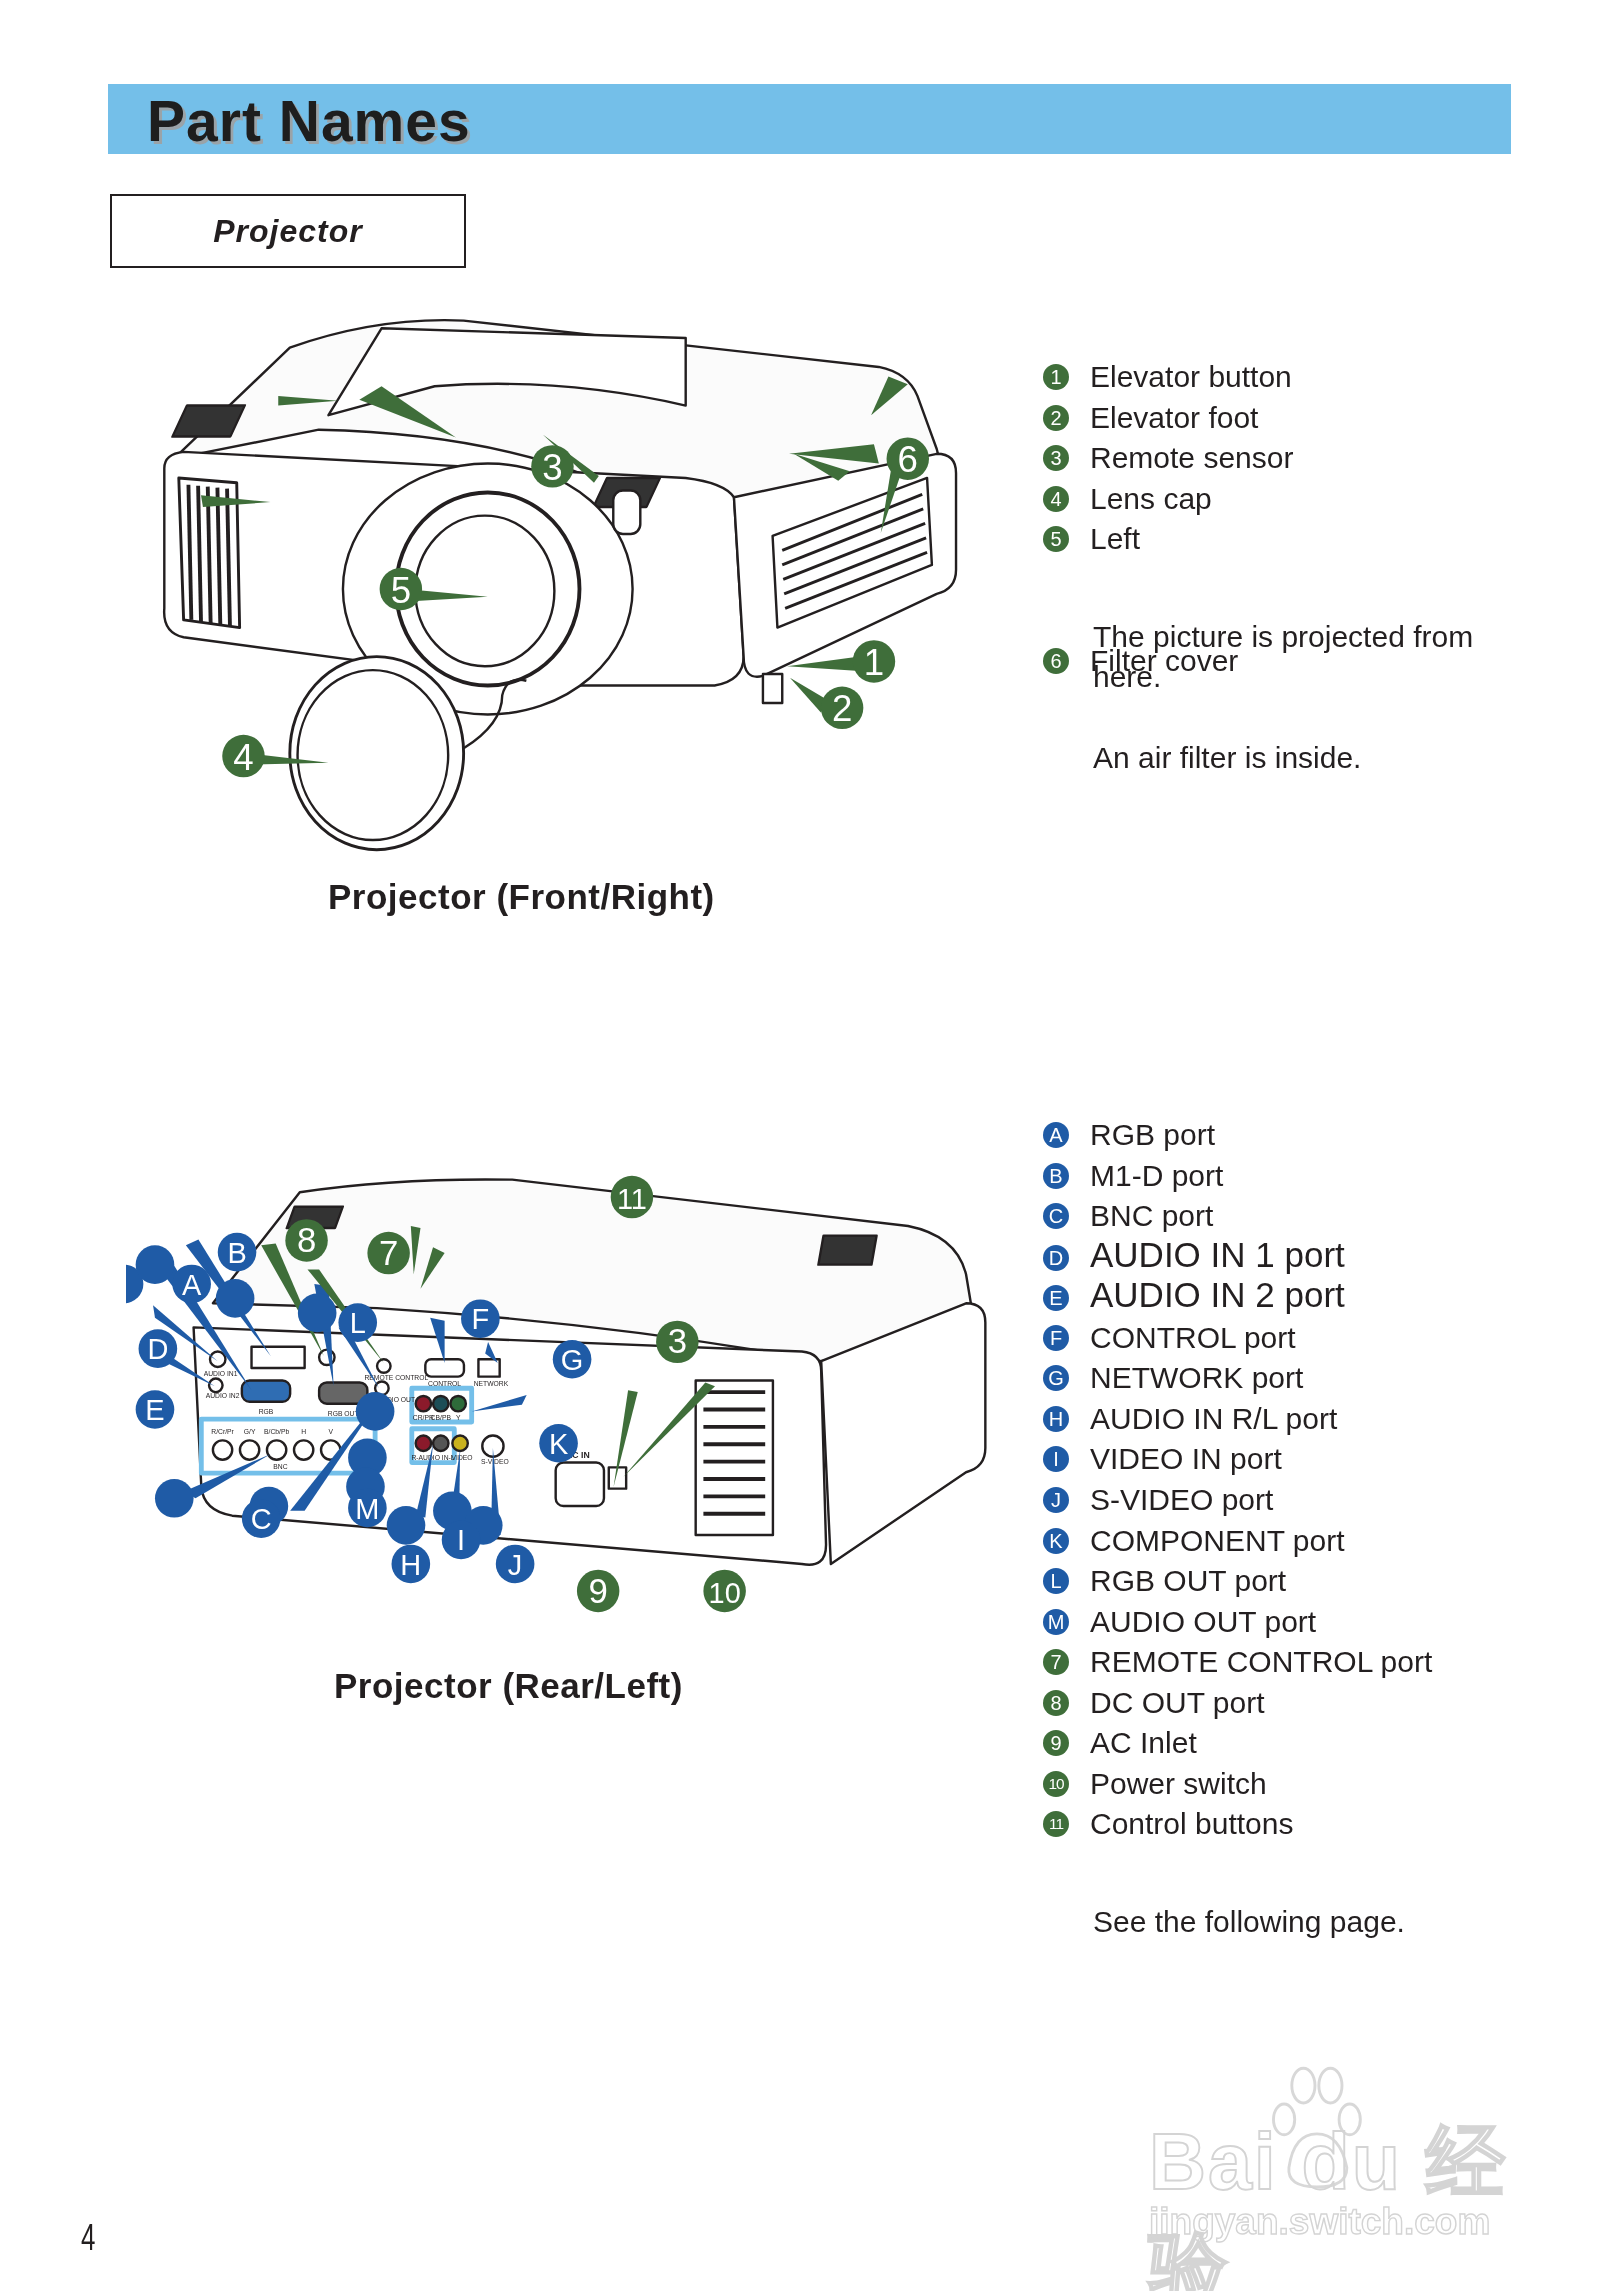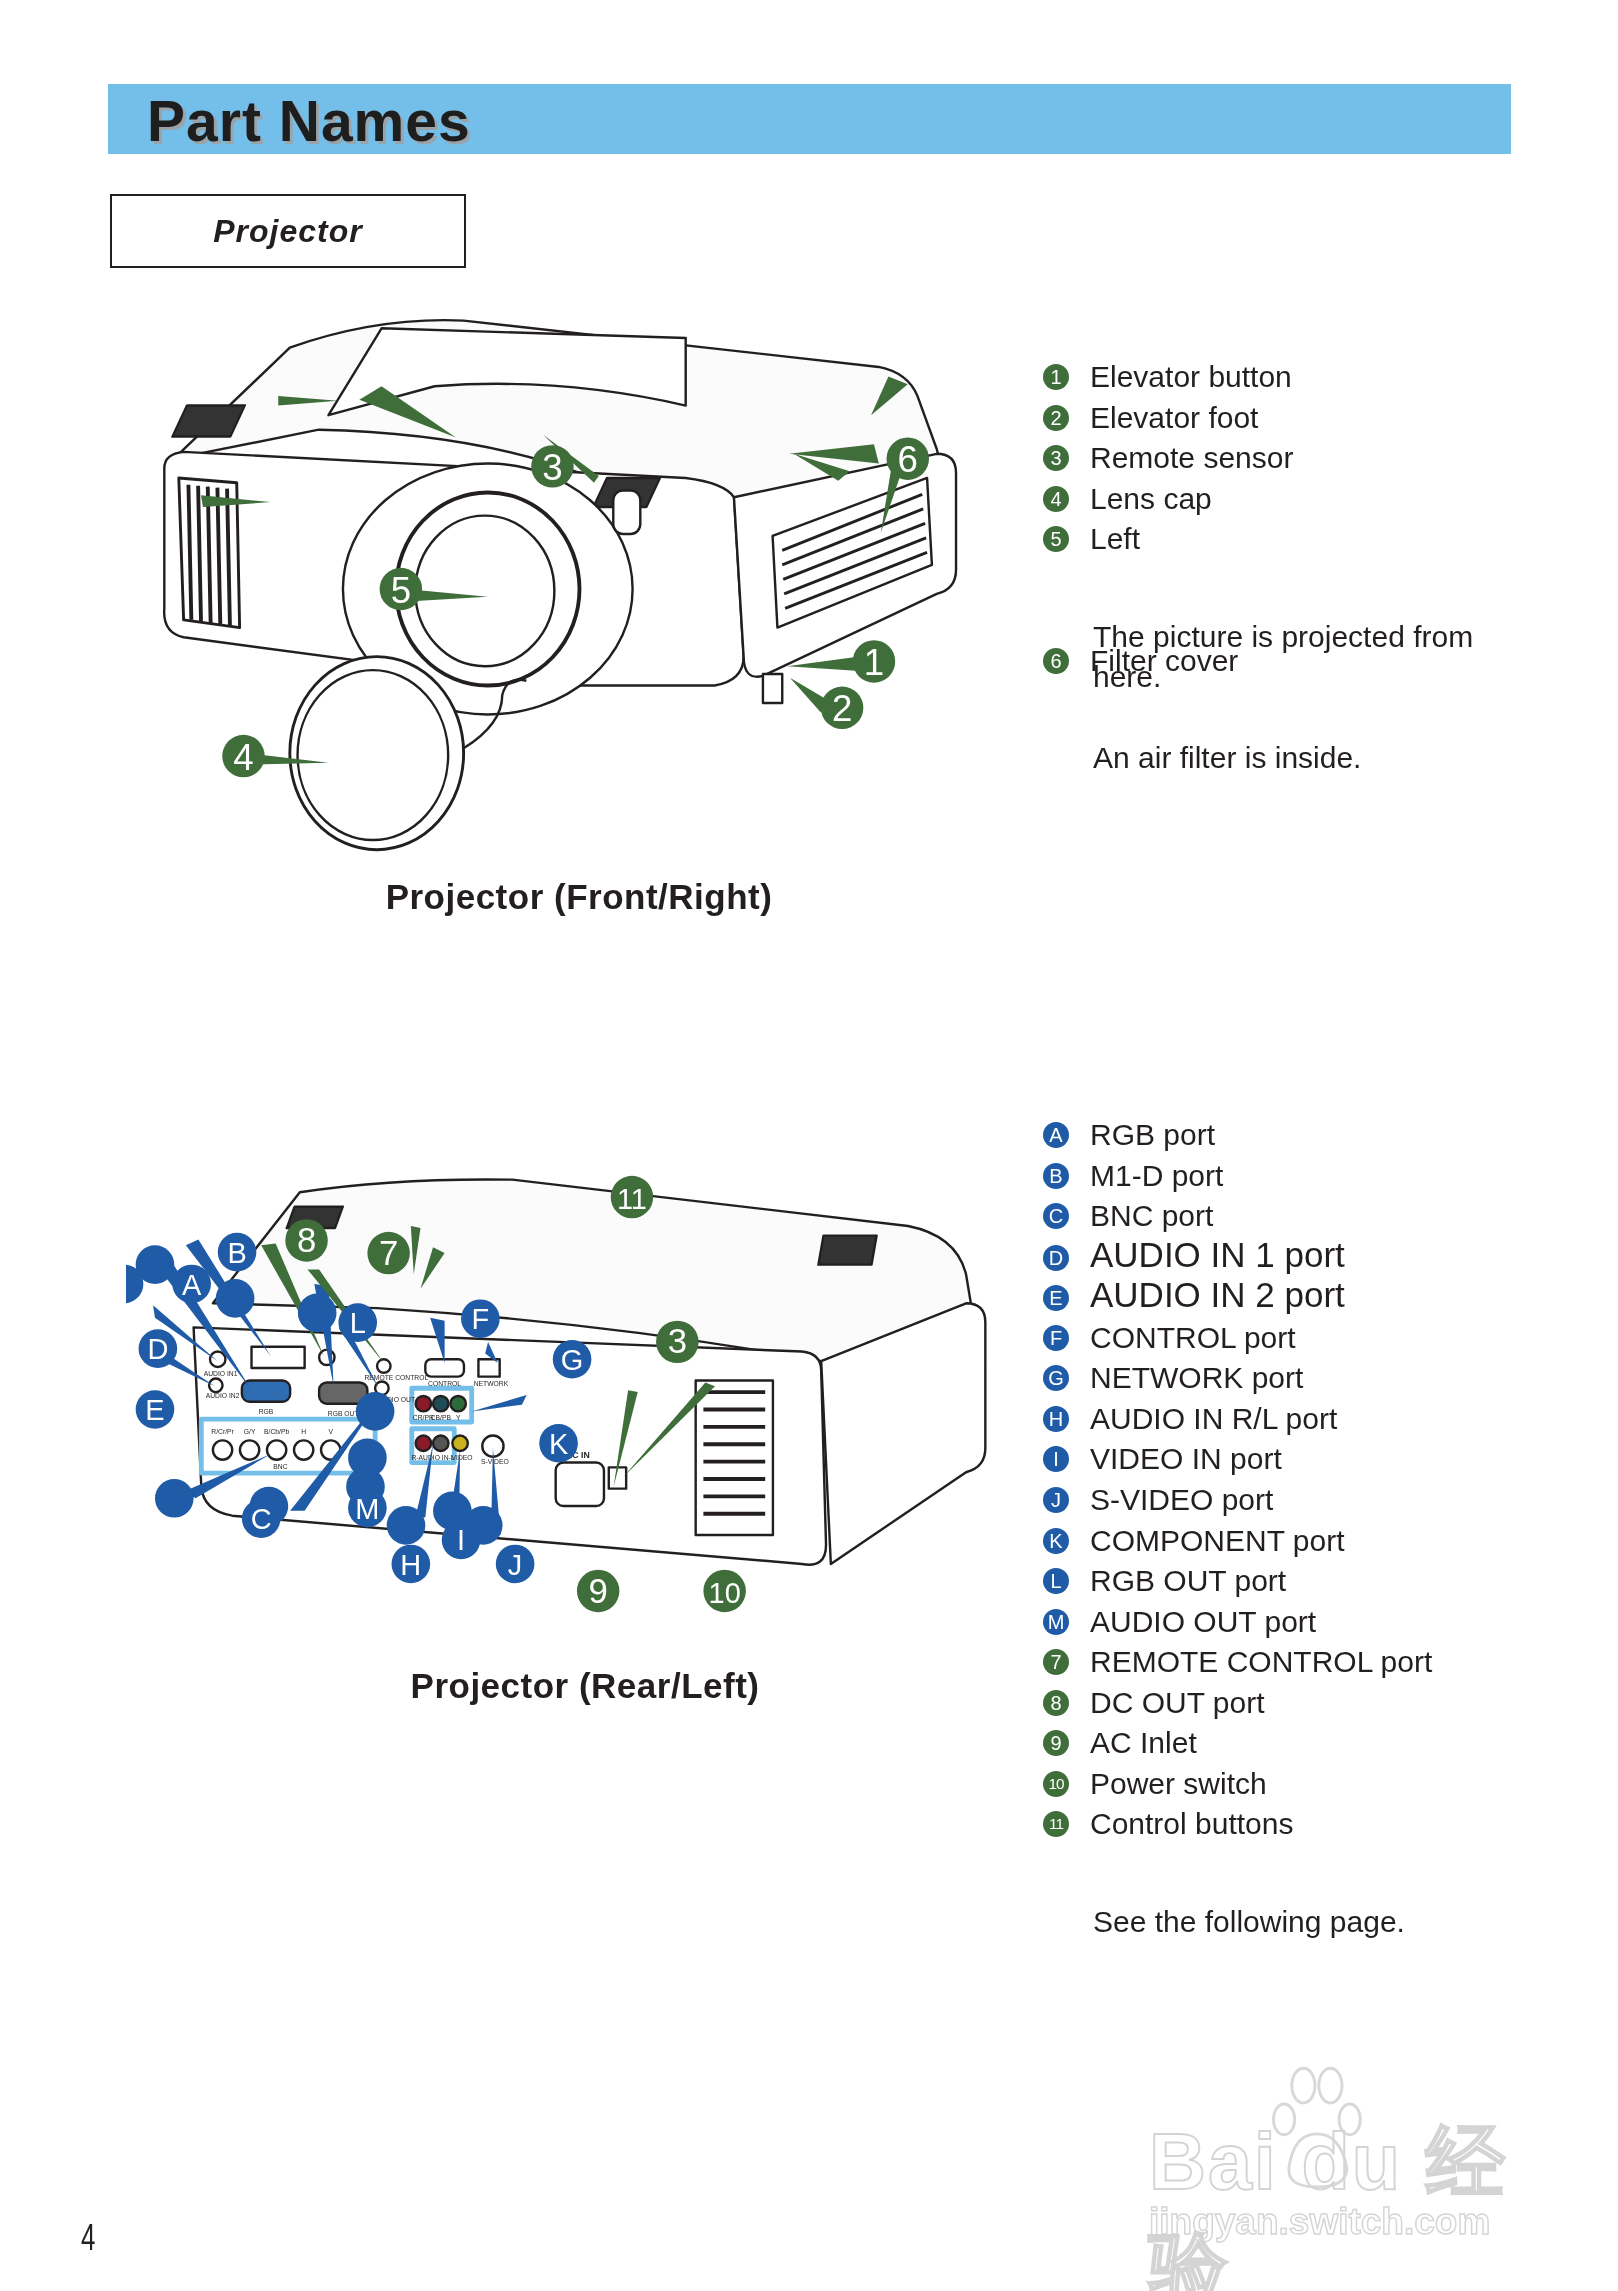--- a/index.html
+++ b/index.html
@@ -5,21 +5,21 @@
   html, body { margin: 0; padding: 0; background: #ffffff; }
   body { width: 1618px; height: 2291px; position: relative; overflow: hidden;
          font-family: "Liberation Sans", sans-serif; color: #231f20; }
   .abs { position: absolute; }
   #header-bar { left: 108px; top: 84px; width: 1403px; height: 70px; background: #74bfe9; }
   #header-title { left: 39px; top: 3.9px; font-size: 57px; font-weight: bold; color: #1e1e1e;
                   text-shadow: 2.9px 2.9px 0 #9aa3a8; letter-spacing: 1px; }
   #section-box { left: 110px; top: 194px; width: 352px; height: 70px; border: 2.9px solid #231f20; }
   #section-title { width: 100%; text-align: center; font-size: 32px; font-weight: bold; font-style: italic;
                    line-height: 70px; letter-spacing: 1px; }
-  .caption { font-size: 35px; font-weight: bold; text-align: center; letter-spacing: 0.5px; }
+  .caption { font-size: 35px; font-weight: bold; letter-spacing: 0.5px; }
   .list { left: 1043px; }
   .li { position: absolute; left: 0; white-space: nowrap; font-size: 30px; line-height: 39px; }
   .li .mk { position: absolute; left: 0; top: 6.8px; width: 26px; height: 26px; border-radius: 50%;
             color: #fff; font-size: 20px; line-height: 26px; text-align: center; font-weight: normal; }
   .li .lbl { position: absolute; left: 47px; top: 0; }
   .li .sub { position: absolute; left: 50px; top: 13px; margin-top: 44px; }
   .green { background: #3f6e3a; }
   .blue { background: #1f5ba6; }
   .big { font-size: 35px; }
   svg text { font-family: "Liberation Sans", sans-serif; }

